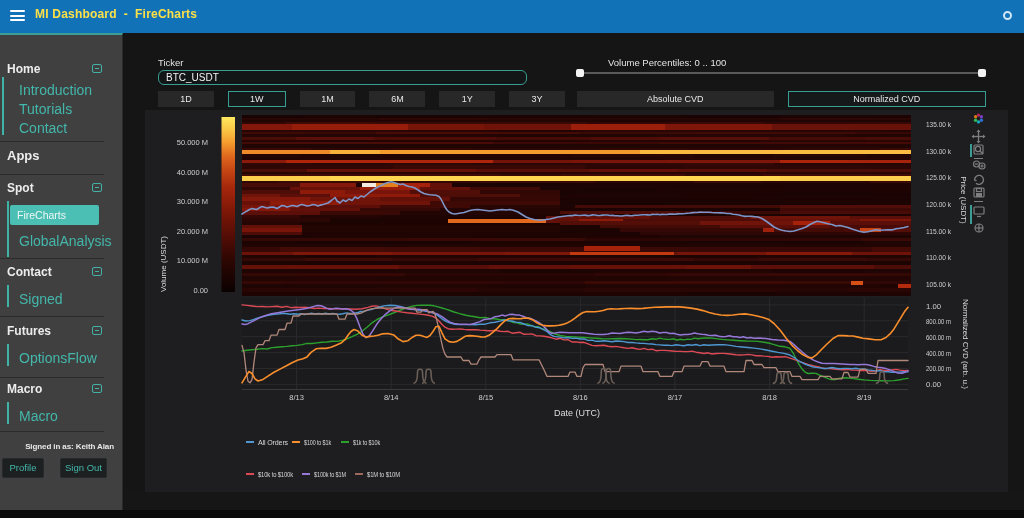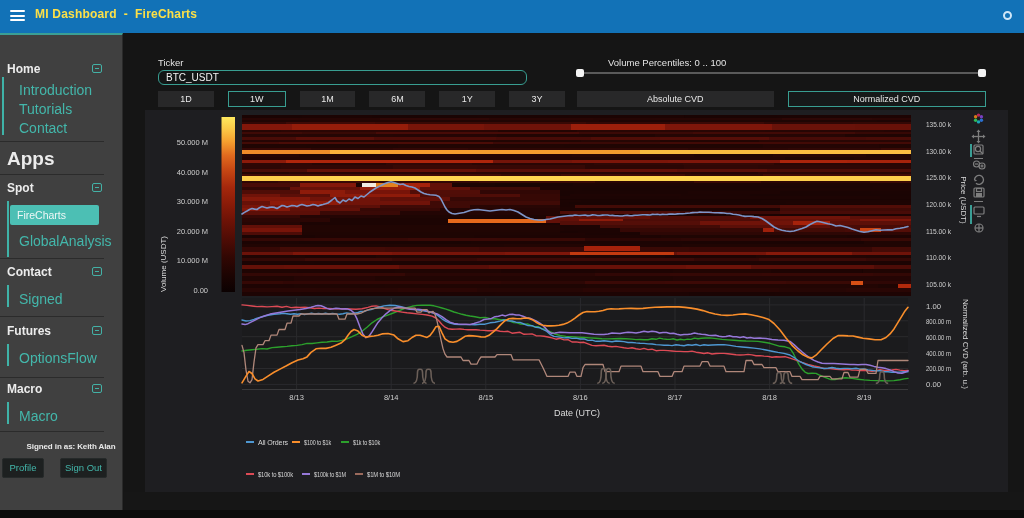--- a/index.html
+++ b/index.html
@@ -4,27 +4,27 @@
 *{margin:0;padding:0;box-sizing:border-box}
 html,body{width:1024px;height:518px;background:#151515;font-family:"Liberation Sans",sans-serif;overflow:hidden;position:relative}
 #header{position:absolute;left:0;top:0;width:1024px;height:33px;background:#1272b7;z-index:5}
 #burger{position:absolute;left:10px;top:10px;width:15px;height:13px}
 #burger div{height:2px;background:#fff;margin:0 0 2.6px 0;border-radius:1px}
 #htitle{position:absolute;left:35px;top:7px;color:#fde047;font-size:12px;font-weight:700;letter-spacing:0.2px}
 #hring{position:absolute;right:12px;top:10.5px;width:9px;height:9px;border:2px solid #cfe6f7;border-radius:50%}
 #sidebar{position:absolute;left:0;top:33px;width:123px;height:485px;background:#404040;border-top:2px solid #3b9f95;border-right:1px solid #2a2a2a}
 #sidebar .sep{position:absolute;left:0;width:104px;height:1px;background:#2b2b2b}
 .shead{position:absolute;left:7px;color:#ececec;font-size:12px;font-weight:700}
-.shead.big{font-size:19px}
+.shead.big{font-size:13px}
 .cbtn{position:absolute;left:92px;width:10px;height:9px;border:1px solid #43b1a6;border-radius:2px}
 .cbtn:after{content:"";position:absolute;left:2px;top:3px;width:4px;height:1px;background:#43b1a6}
 .vline{position:absolute;width:2px;background:#3fb3a8}
 .slink{position:absolute;left:19px;color:#43b7ab;font-size:14px}
 .chip{position:absolute;left:10px;width:89px;height:20px;background:#4cbfb4;border-radius:2px;color:#eef7f6;font-size:10.5px;line-height:20px;padding-left:7px}
-.signed{position:absolute;left:16px;top:407px;width:110px;text-align:center;color:#e8e8e8;font-size:8px;font-weight:700;letter-spacing:-0.1px;white-space:nowrap}
+.signed{position:absolute;left:4px;top:407px;width:110px;text-align:right;color:#e8e8e8;font-size:8px;font-weight:700;letter-spacing:-0.1px;white-space:nowrap}
 .btn{position:absolute;top:423px;height:20px;background:#1d2020;border:1px solid #262a2a;border-radius:2px;color:#43b7ab;font-size:9.5px;text-align:center;line-height:18px}
 #controls .lab{position:absolute;color:#e4e4e4;font-size:9.5px}
 #ticker{position:absolute;left:158px;top:70px;width:369px;height:15px;background:#131616;border:1px solid #389e91;border-radius:6px;color:#f2f2f2;font-size:10px;line-height:14px;padding-left:7px}
 #tfrow{position:absolute;left:158px;top:91px;width:407px;height:16px;display:flex}
 .tfb{flex:1;background:#282829;color:#e8e8e8;font-size:9px;text-align:center;line-height:16px;margin-right:14px}
 .tfb:last-child{margin-right:0}
 .tfb.sel{background:#161919;border:1px solid #389e91;line-height:14px}
 #slider{position:absolute;left:578px;top:69px;width:404px;height:8px}
 #slider .rail{position:absolute;left:0;right:0;top:3px;height:2px;background:#5a5a5a;border-radius:1px}
 #slider .hdl{position:absolute;top:0;width:8px;height:8px;background:#f4f4f4;border-radius:2px}

